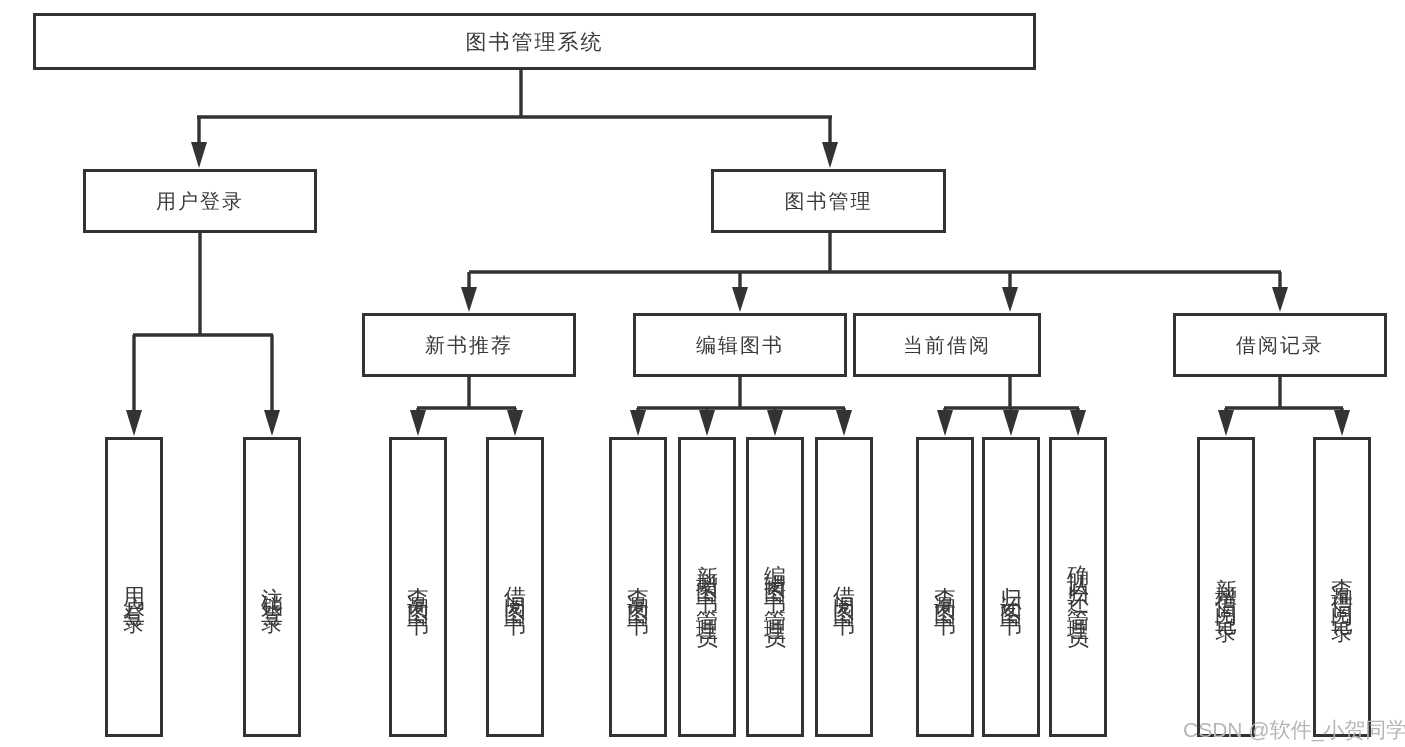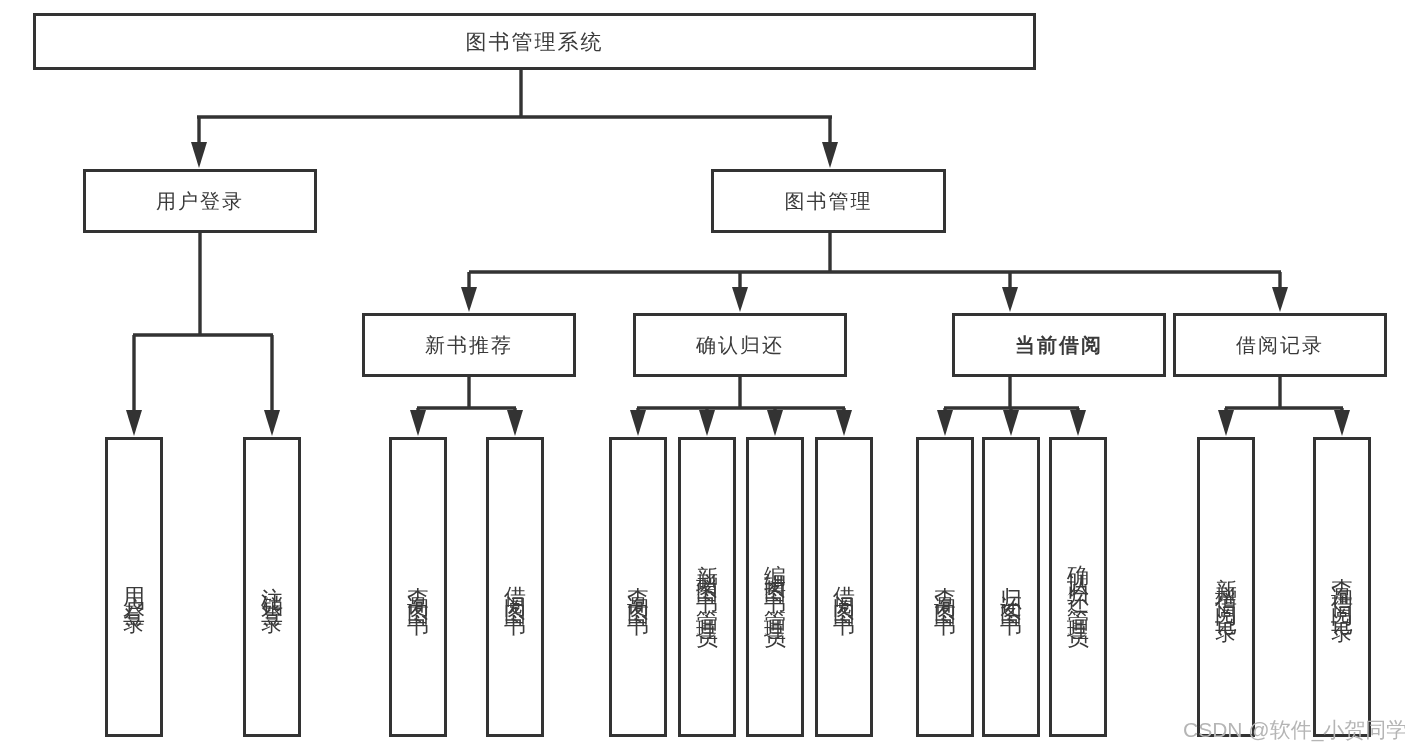--- a/index.html
+++ b/index.html
@@ -38,21 +38,21 @@
     top: 437px;
     width: 58px;
     height: 300px;
   }
   
   .n-root { left: 21px;  top: 13px;  width: 1003px; height: 57px; }
   .n-l2a  { left: 83px;  top: 169px; width: 234px;  height: 64px; }
   .n-l2b  { left: 711px; top: 169px; width: 235px;  height: 64px; }
   .n-l3a  { left: 362px; top: 313px; width: 214px;  height: 64px; }
   .n-l3b  { left: 633px; top: 313px; width: 214px;  height: 64px; }
-  .n-l3c  { left: 952px; top: 313px; width: 214px;  height: 64px; font-weight: bold; }
+  .n-l3c  { left: 853px; top: 313px; width: 188px;  height: 64px; }
   .n-l3d  { left: 1173px;top: 313px; width: 214px;  height: 64px; }
   
   .n-a1 { left: 105px; }
   .n-a2 { left: 243px; }
   .n-b1 { left: 389px; }
   .n-b2 { left: 486px; }
   .n-c1 { left: 609px; }
   .n-c2 { left: 678px; }
   .n-c3 { left: 746px; }
   .n-c4 { left: 815px; }
@@ -121,21 +121,21 @@
     <span>用户登录</span>
   </div>
   <div class="box h-box n-l2b">
     <span>图书管理</span>
   </div>
 
   <div class="box h-box n-l3a">
     <span>新书推荐</span>
   </div>
   <div class="box h-box n-l3b">
-    <span>确认归还</span>
+    <span>编辑图书</span>
   </div>
   <div class="box h-box n-l3c">
     <span>当前借阅</span>
   </div>
   <div class="box h-box n-l3d">
     <span>借阅记录</span>
   </div>
 
   <div class="box v-box n-a1">
     <span>用户登录</span>

